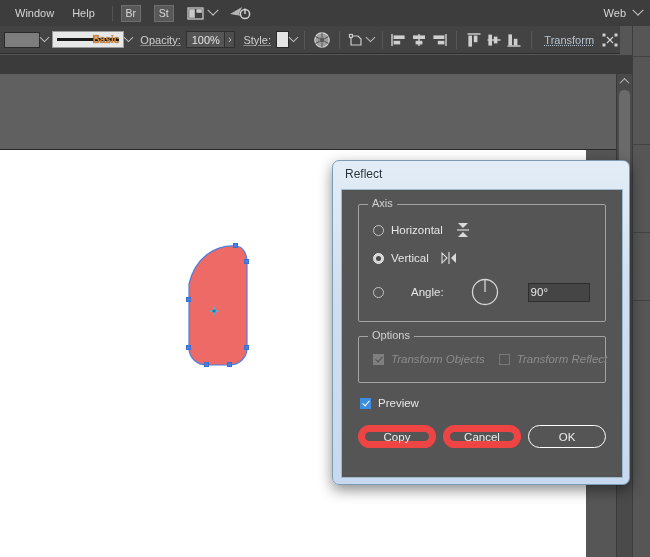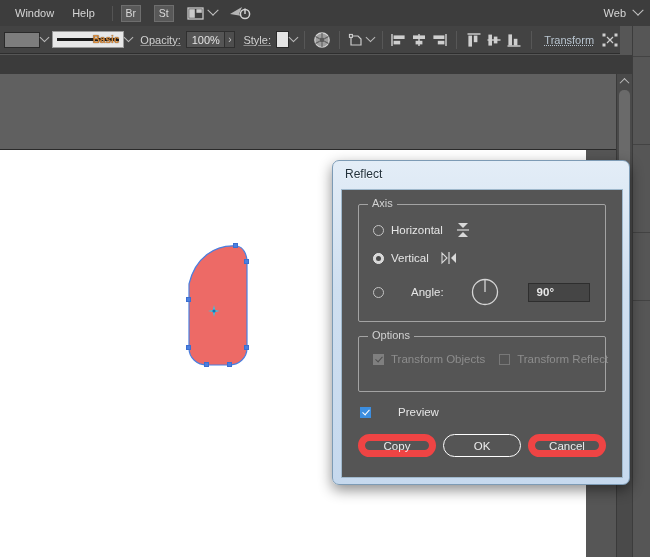--- a/index.html
+++ b/index.html
@@ -289,22 +289,21 @@
   .axis-icon { margin-left: 10px; width:20px; height:18px; display:flex; align-items:center; justify-content:center;}
   .angle-dial { margin-left: 6px; width:30px; height:30px; }
   .angle-field {
     margin-left: 8px;
     width: 62px; height: 19px;
     background: #454545;
     border: 1px solid #2e2e2e;
     box-sizing:border-box;
     color:#e8e8e8; font-size:11.5px;
     display:flex; align-items:center;
-    padding-left:8px;
-    font-weight:bold;
+    padding-left:2px;
   }
   .cbox {
     width:11px; height:11px;
     border:1.4px solid #bfbfbf;
     box-sizing:border-box;
     margin-right:7px;
     flex:0 0 auto;
     position:relative;
     background: transparent;
   }
@@ -316,21 +315,21 @@
     border-right:1.6px solid #4e4e4e; border-bottom:1.6px solid #4e4e4e;
     transform: rotate(42deg);
   }
   .cbox.checked-blue { background:#3c8ee0; border-color:#3c8ee0; }
   .cbox.checked-blue::after {
     content:''; position:absolute; left:2.5px; top:0.5px;
     width:3px; height:6px;
     border-right:1.6px solid #ffffff; border-bottom:1.6px solid #ffffff;
     transform: rotate(42deg);
   }
-  .preview-row { display:flex; align-items:center; margin: 2px 0 16px 2px; gap: 20px; }
+  .preview-row { display:flex; align-items:center; margin: 2px 0 16px 2px; }
   .btn-row { display:flex; justify-content:space-between; align-items:center; }
   .btn {
     width: 78px; height: 23px;
     border:7px solid #ef4444;
     border-radius: 12px;
     background: #555555;
     color:#ececec; font-size:11.5px;
     display:flex; align-items:center; justify-content:center;
     box-sizing:border-box;
   }
@@ -557,35 +556,35 @@
               <circle cx="15" cy="15" r="12.5" fill="none" stroke="#d5d5d5" stroke-width="1.3"></circle>
               <line x1="15" y1="15" x2="15" y2="3" stroke="#d5d5d5" stroke-width="1.3"></line>
             </svg>
           </div>
           <div class="angle-field">90°</div>
         </div>
       </div>
 
       <div class="group" style="">
         <div class="group-title">Options</div>
-        <div class="row" style="margin-bottom:12px;">
+        <div class="row" style="margin-bottom:3px;font-style:italic;">
           <div class="cbox checked-dim"></div>
           <div class="lbl dim">Transform Objects</div>
           <div class="cbox dim" style="margin-left:14px;"></div>
           <div class="lbl dim">Transform Reflect</div>
         </div>
       </div>
 
       <div class="preview-row">
         <div class="cbox checked-blue"></div>
         <div class="lbl">Preview</div>
       </div>
 
       <div class="btn-row">
         <div class="btn">Copy</div>
+        <div class="btn">Cancel</div>
         <div class="btn primary">OK</div>
-        <div class="btn">Cancel</div>
       </div>
 
     </div>
   </div>
 
 </div>
 
 </body></html>

